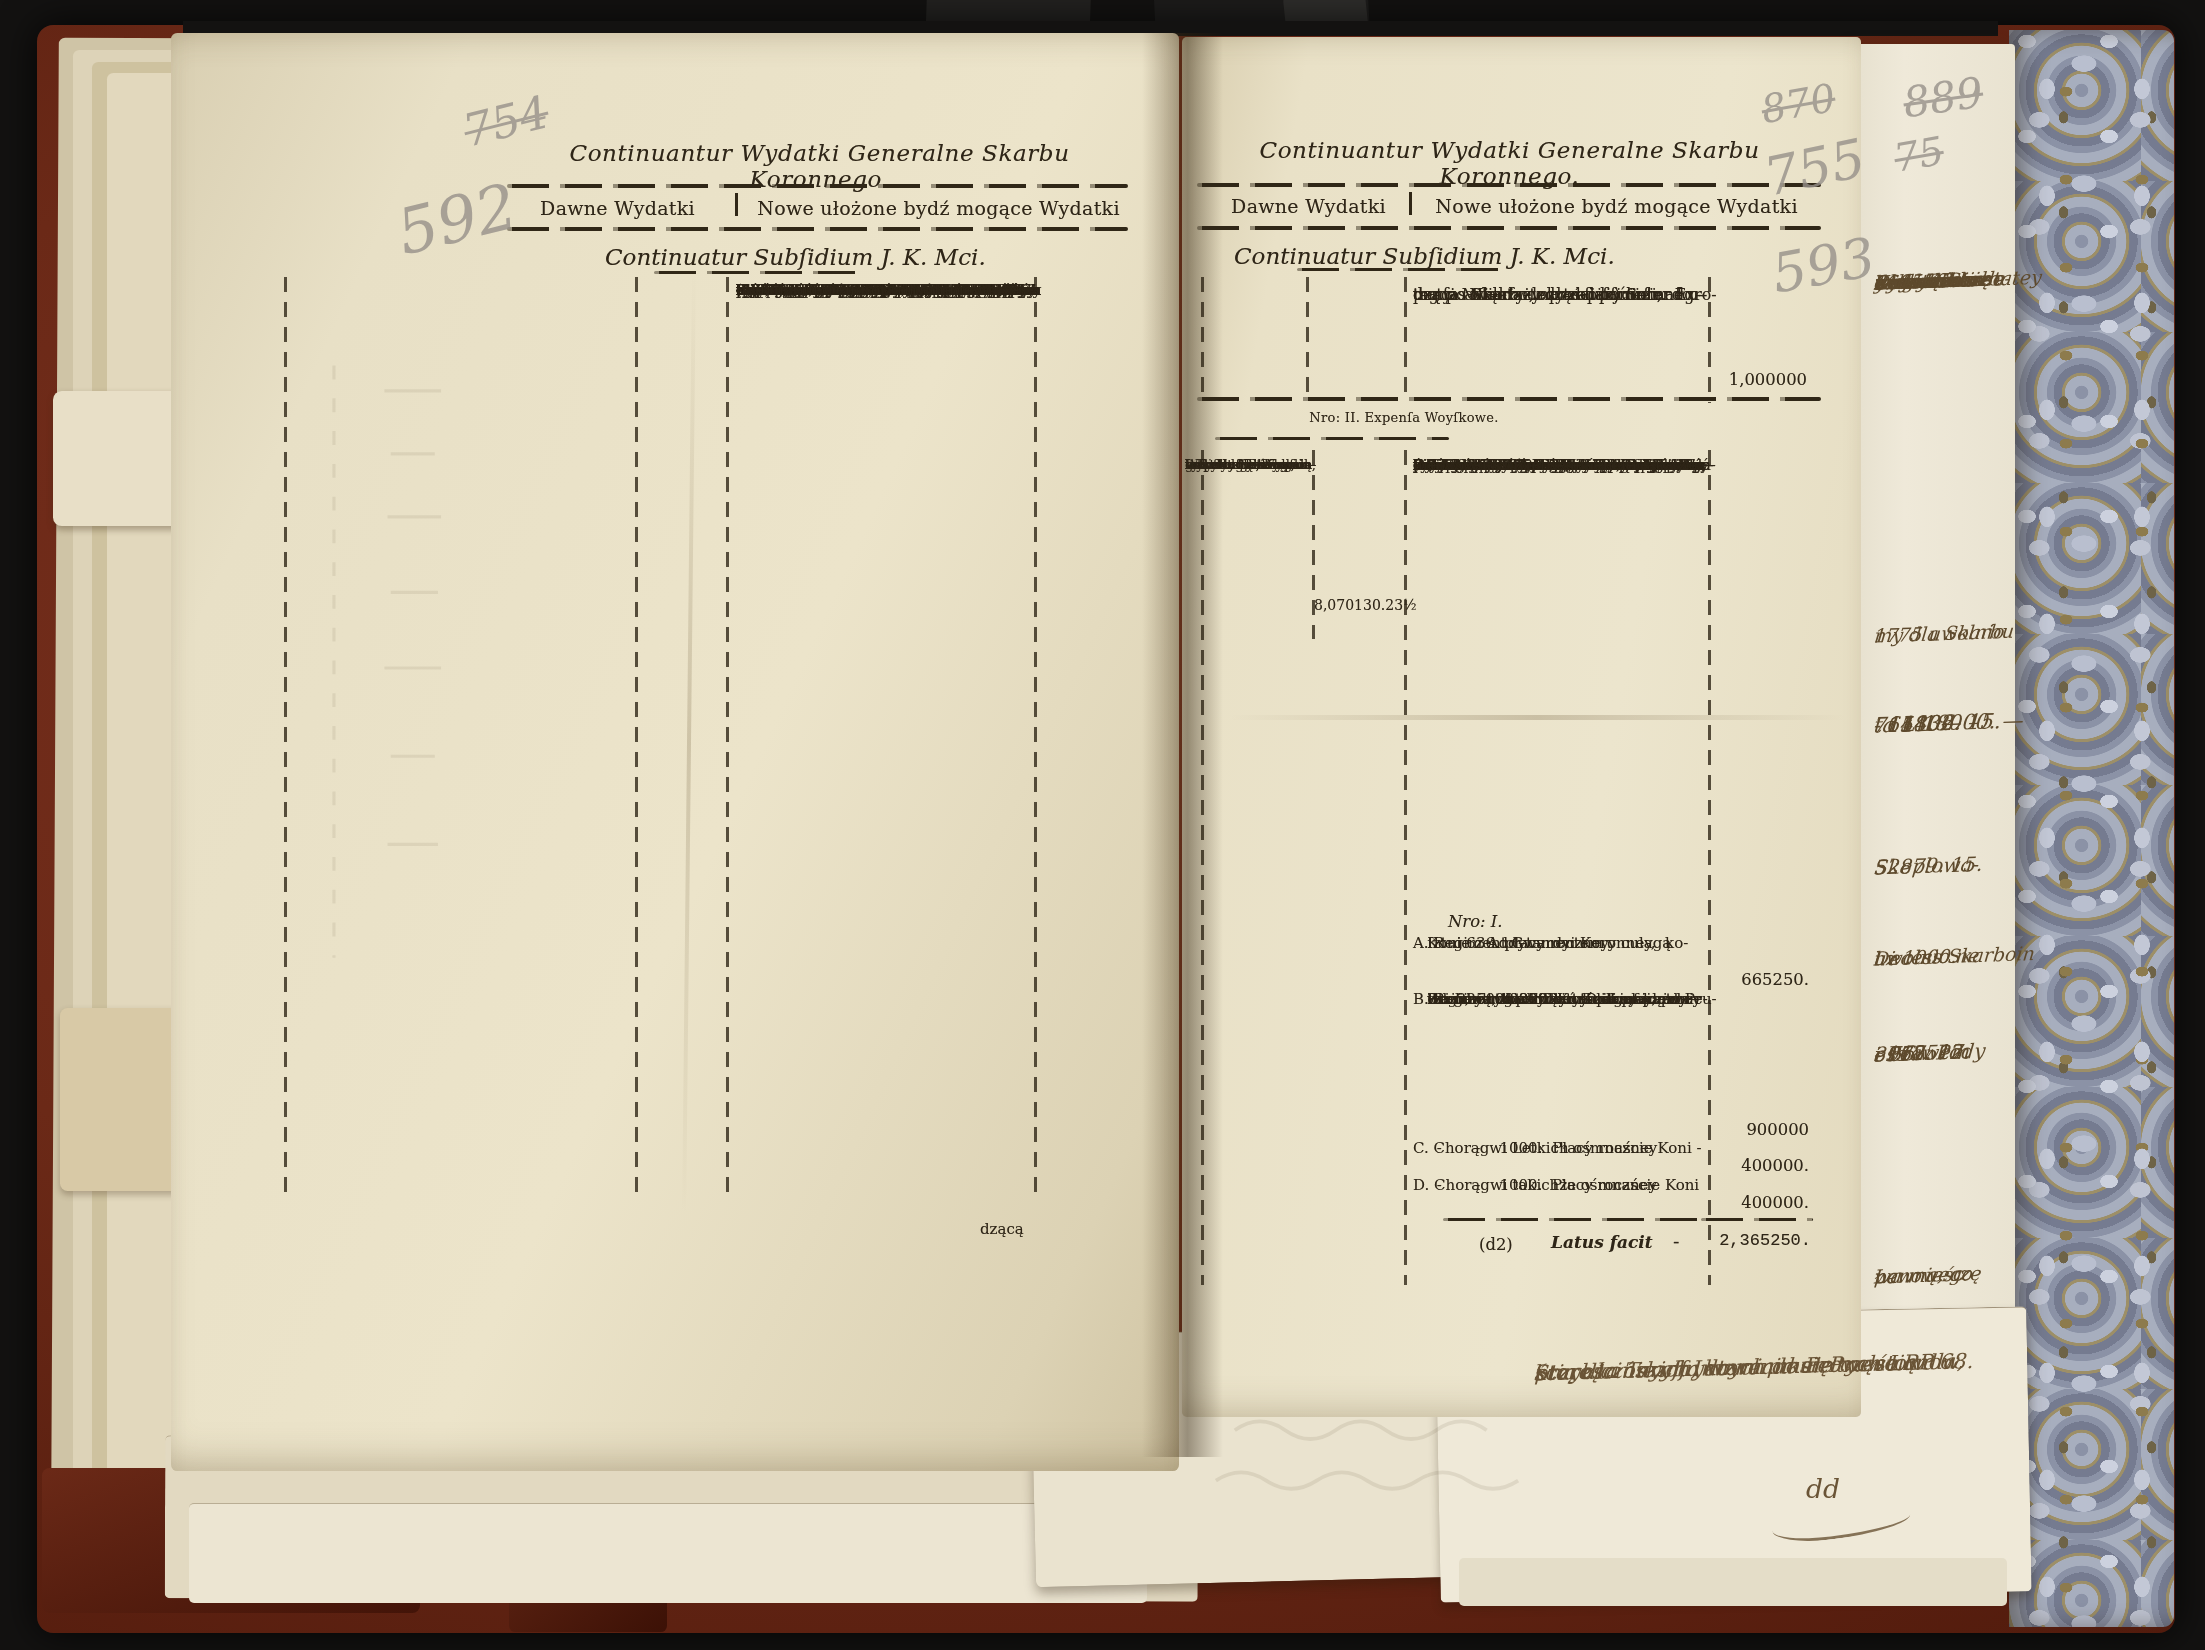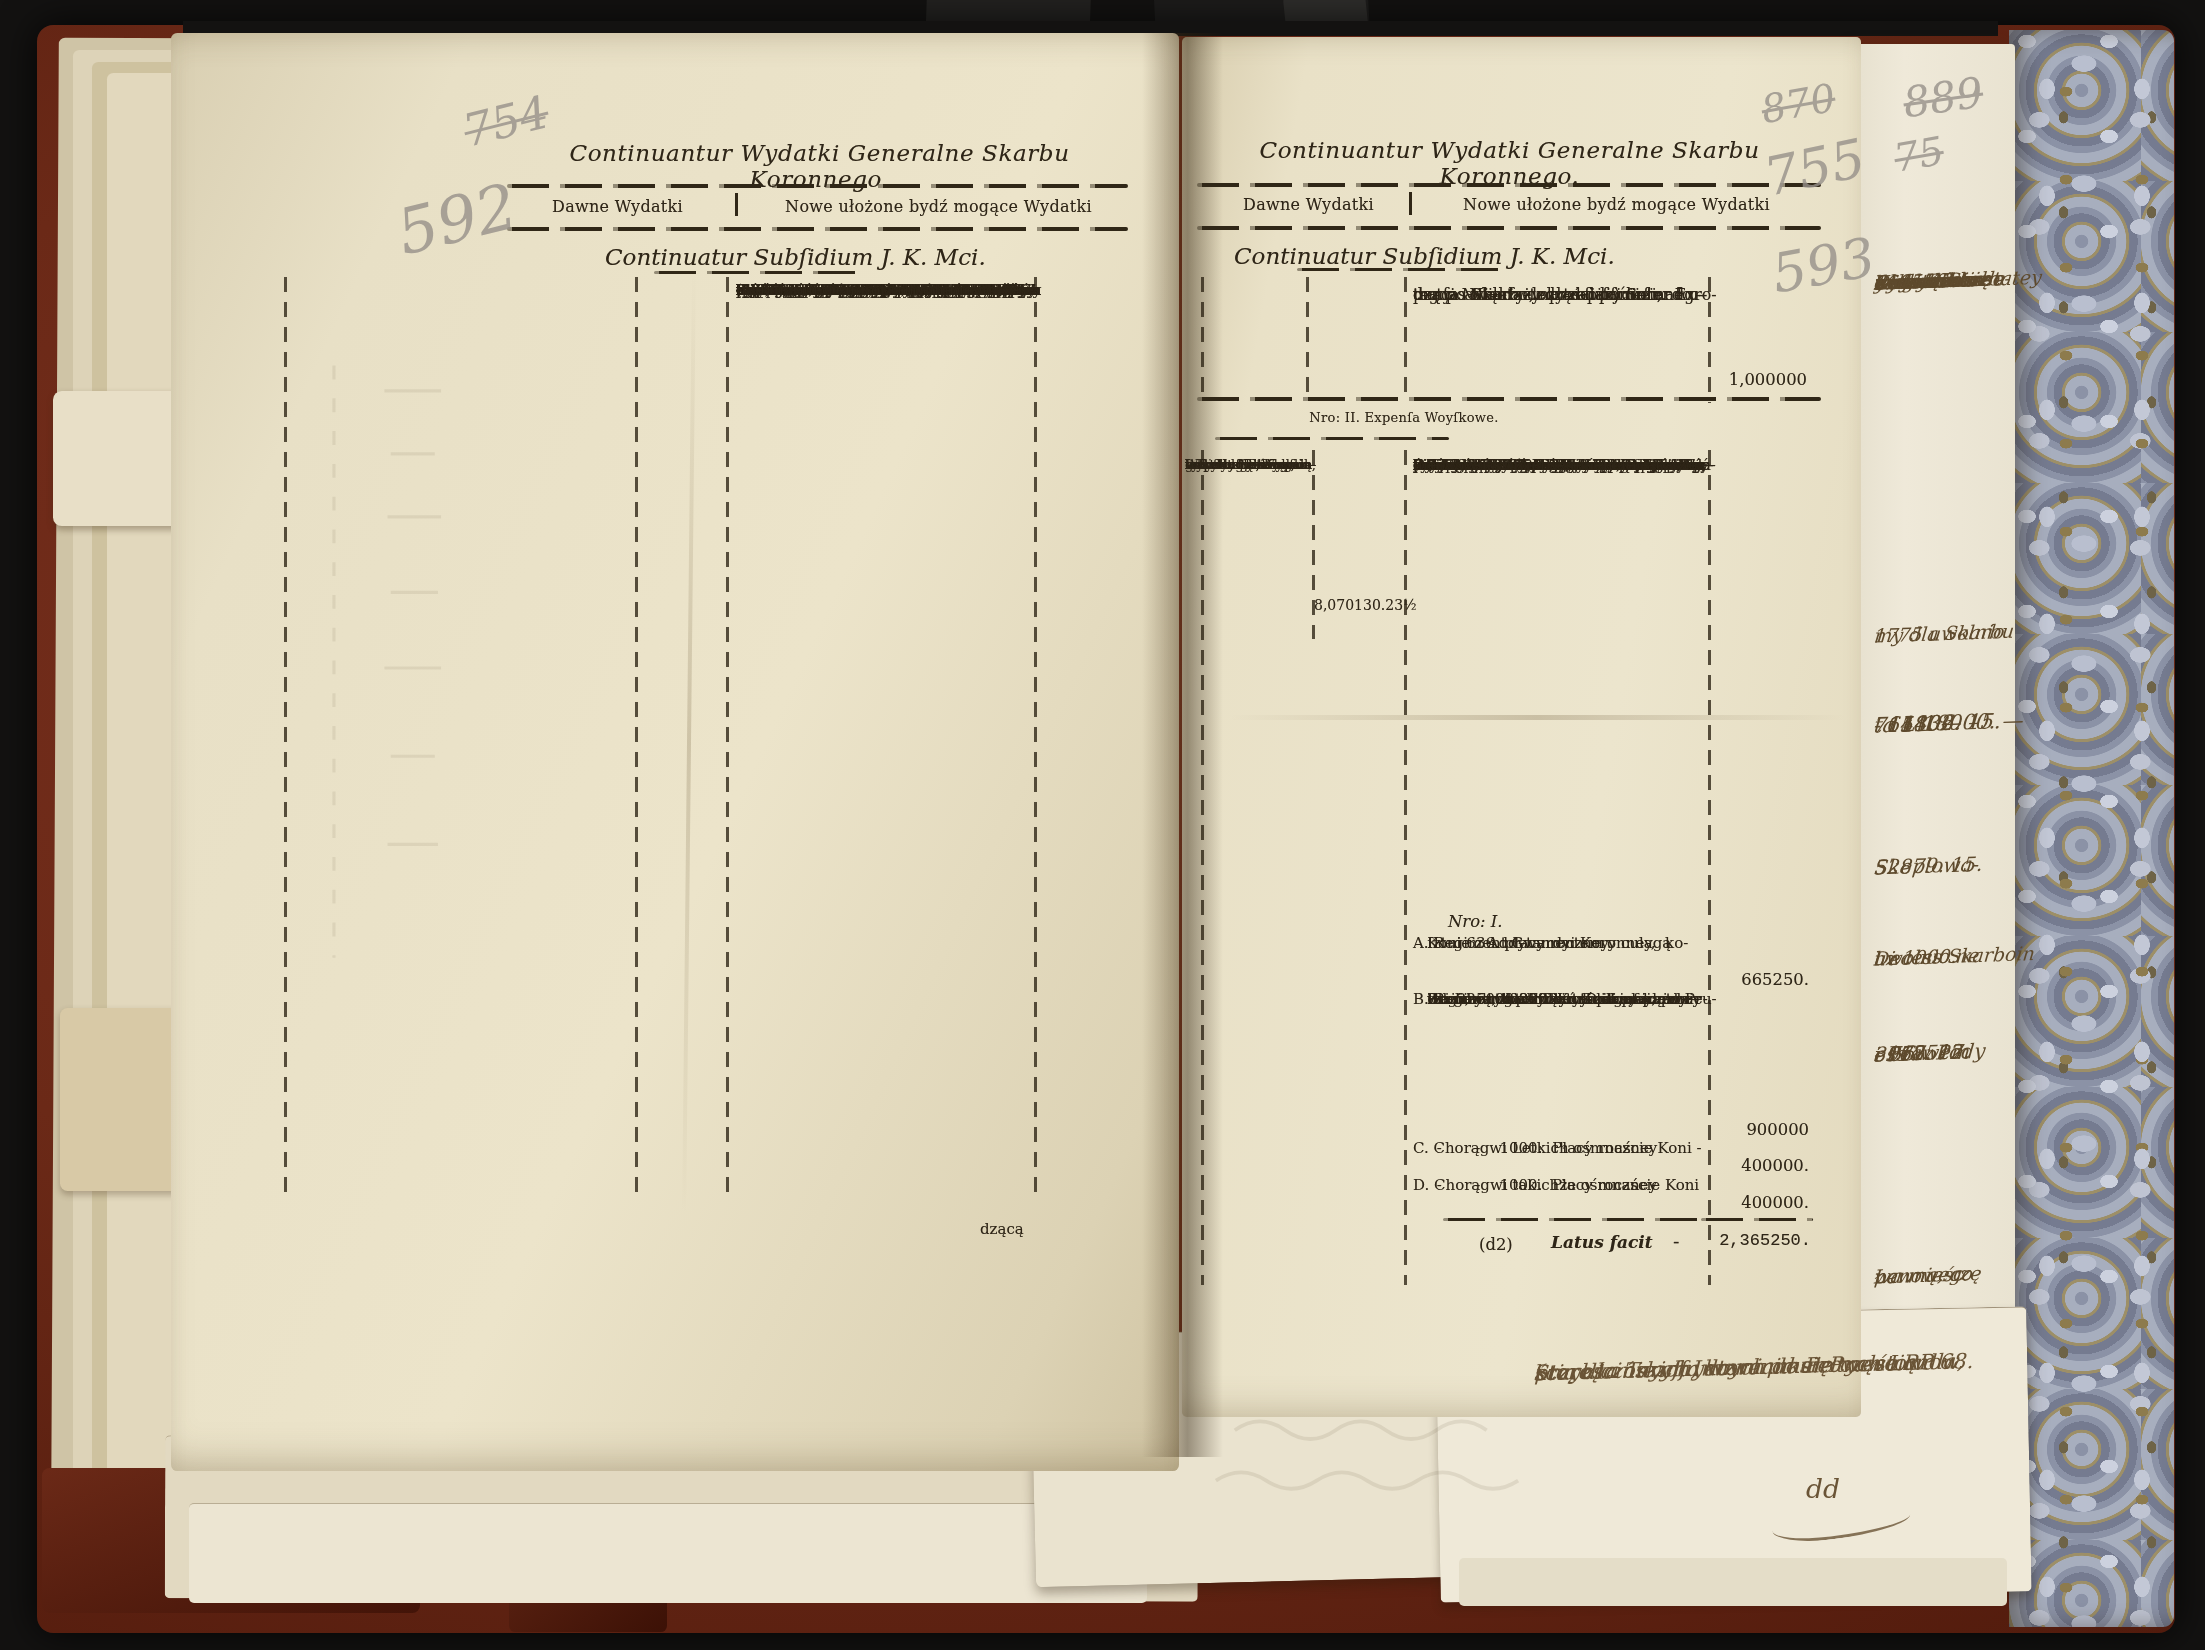--- a/index.html
+++ b/index.html
@@ -66,21 +66,21 @@
   .crease{background:linear-gradient(180deg,rgba(0,0,0,0),rgba(100,80,45,.22),rgba(0,0,0,0));}
   .crL{left:687px;top:271px;width:4.4px;height:945px;transform:rotate(.6deg);}
   .crR{left:1229px;top:715px;width:617px;height:5px;background:linear-gradient(90deg,rgba(0,0,0,0),rgba(100,80,45,.25),rgba(0,0,0,0));}
 
   
   .ink{color:#2e2517;text-shadow:0 0 0.6px rgba(46,37,23,.35);}
   .rule{height:4.4px;border-radius:1.9px;
         background:repeating-linear-gradient(90deg,#30271777 0 5px,#302717 5px 42px,rgba(0,0,0,0) 42px 53px);}
   .vr{width:2.5px;background:repeating-linear-gradient(180deg,#302717 0 15px,rgba(0,0,0,0) 15px 25px);opacity:.8;}
   .hdr{font-style:italic;font-weight:normal;font-size:23px;letter-spacing:0.6px;text-align:center;}
-  .colhdr{font-size:16px;text-align:center;letter-spacing:0.3px;}
+  .colhdr{font-size:19px;text-align:center;letter-spacing:0.3px;}
   .sect{font-style:italic;font-size:23px;text-align:left;}
   .colbar{width:2.5px;height:23px;background:#302717;}
   .body-lines .tl{white-space:pre;}
   .lp-body{left:736px;top:281px;width:296px;font-size:15.4px;line-height:19px;}
   .lp-catch{left:980px;top:1220px;font-size:15px;}
   .rp-sub{left:1413px;top:284px;width:296px;font-size:15.8px;line-height:22.4px;}
   .rp-sub-amt{left:1709px;top:370px;width:98px;text-align:right;font-size:16.4px;}
   .rp-mleft{left:1185px;top:457px;width:126px;font-size:13px;line-height:16.6px;}
   .rp-mleft-amt{left:1314px;top:597px;font-size:14px;}
   .rp-mright{left:1413px;top:457px;width:296px;font-size:15px;line-height:16px;}

